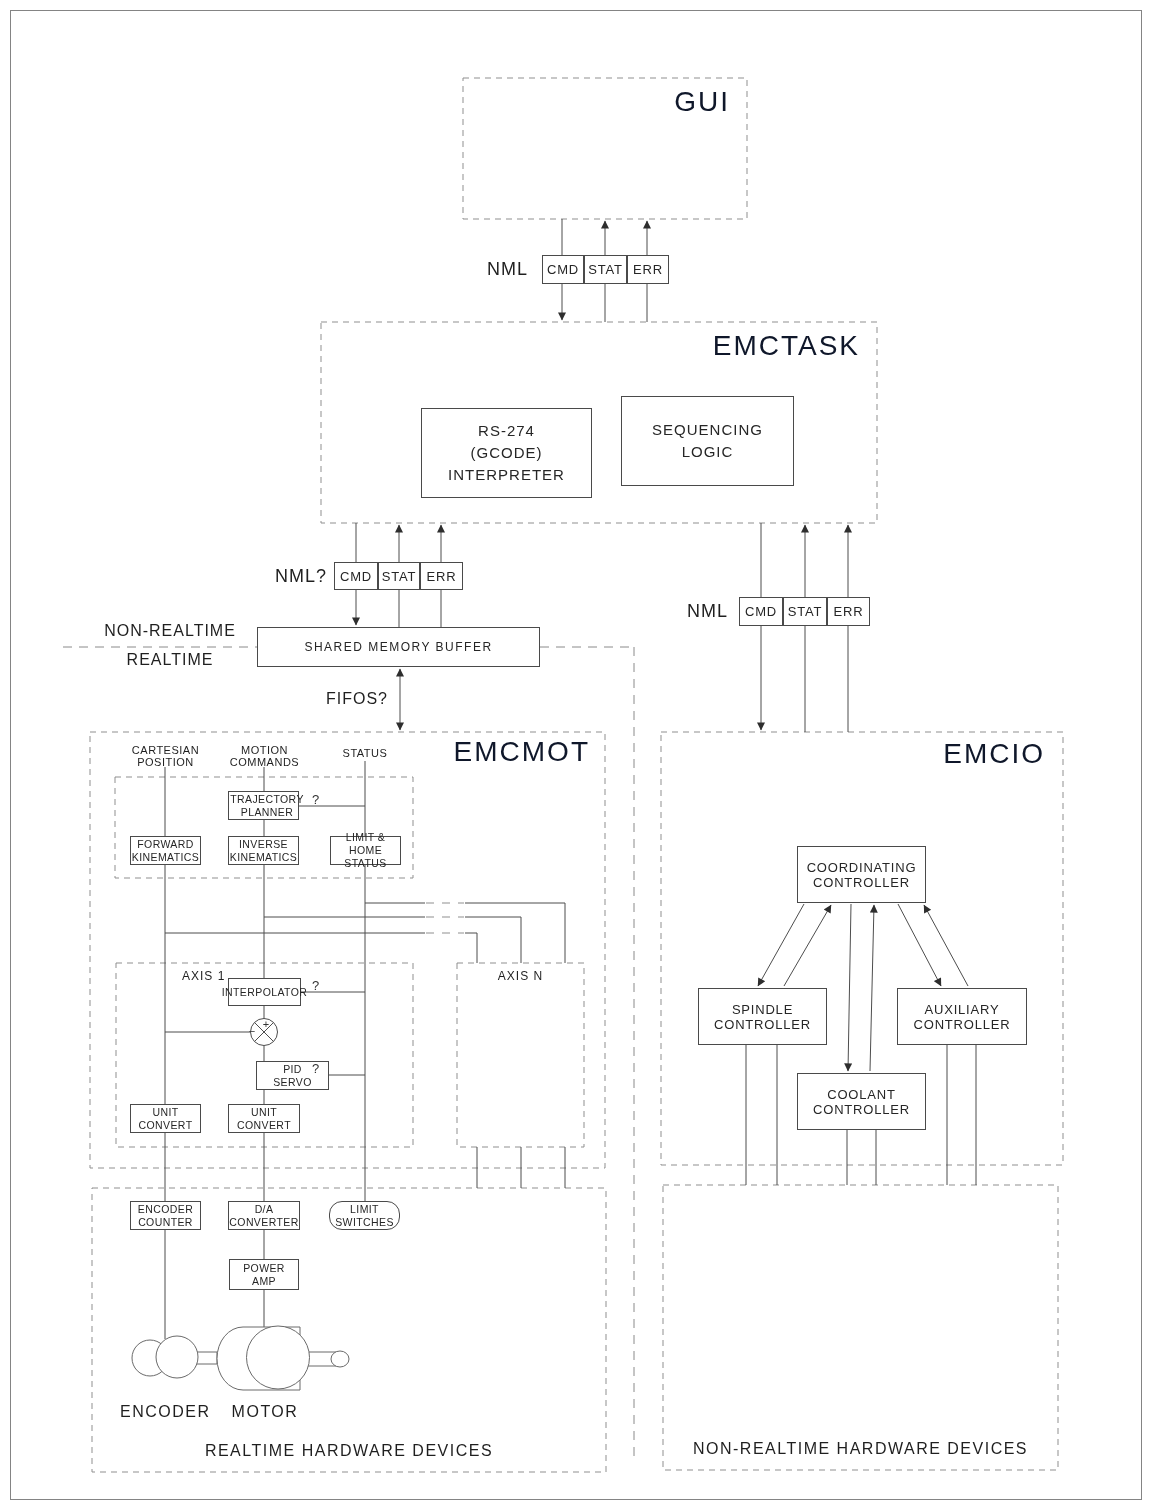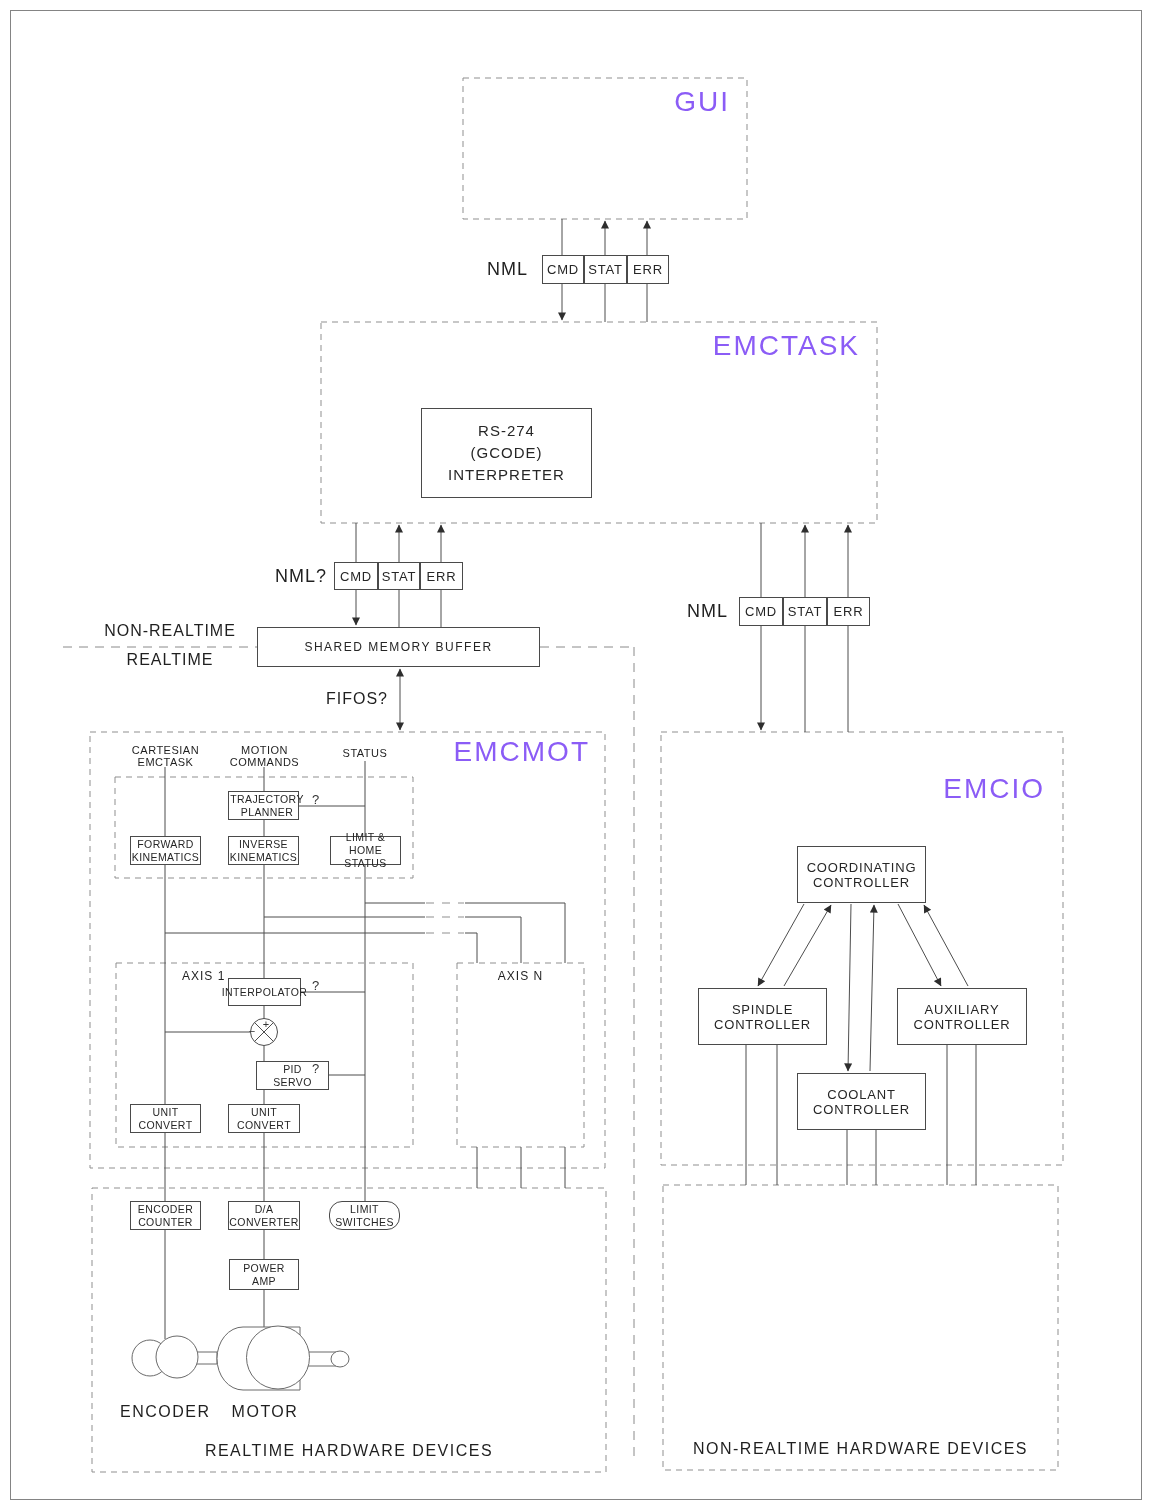--- a/index.html
+++ b/index.html
@@ -9,21 +9,21 @@
                border:1px solid #848484;}
   svg.layer{position:absolute;left:0;top:0;}
   .sbox{position:absolute;border:1px solid #4a4a4a;background:#fff;display:flex;
         align-items:center;justify-content:center;text-align:center;
         white-space:pre-line;color:#262626;box-sizing:border-box;}
   .t10{font-size:10.5px;line-height:13px;letter-spacing:0.4px;}
   .t13{font-size:13px;line-height:15px;letter-spacing:0.8px;}
   .t16{font-size:15px;line-height:22px;letter-spacing:1px;}
   .t19{font-size:12px;letter-spacing:1.5px;}
   .lbl{position:absolute;white-space:pre-line;color:#1f1f1f;}
-  .title{font-size:28px;letter-spacing:2px;color:#8b5cf6;}
+  .title{font-size:28px;letter-spacing:2px;color:#0f172a;}
   .nml{font-size:18px;letter-spacing:1px;}
   .side{font-size:16px;letter-spacing:1px;}
   .colhead{font-size:11px;line-height:12px;letter-spacing:0.5px;text-align:center;}
   .axis{font-size:12px;letter-spacing:1px;}
   .qm{font-size:13px;color:#333;}
   .hwlabel{font-size:16px;letter-spacing:1.5px;}
   .right{text-align:right;}
   .center{text-align:center;}
 </style>
 </head>
@@ -171,39 +171,41 @@
   <div class="lbl title right" style="left:600px;top:86px;width:130px;">GUI</div>
   <div class="lbl nml right" style="left:468px;top:259px;width:60px;">NML</div>
   <div class="sbox t13" style="left:542px;top:255px;width:42px;height:29px;">CMD</div>
   <div class="sbox t13" style="left:584px;top:255px;width:43px;height:29px;">STAT</div>
   <div class="sbox t13" style="left:627px;top:255px;width:42px;height:29px;">ERR</div>
 
   <div class="lbl title right" style="left:640px;top:330px;width:220px;">EMCTASK</div>
   <div class="sbox t16" style="left:421px;top:408px;width:171px;height:90px;">RS-274
 (GCODE)
 INTERPRETER</div>
+  <div class="sbox t16" style="left:621px;top:396px;width:173px;height:90px;">SEQUENCING
+LOGIC</div>
 
   <div class="lbl nml right" style="left:260px;top:566px;width:67px;">NML?</div>
   <div class="sbox t13" style="left:334px;top:562px;width:44px;height:28px;">CMD</div>
   <div class="sbox t13" style="left:378px;top:562px;width:42px;height:28px;">STAT</div>
   <div class="sbox t13" style="left:420px;top:562px;width:43px;height:28px;">ERR</div>
 
   <div class="lbl nml right" style="left:661px;top:601px;width:67px;">NML</div>
   <div class="sbox t13" style="left:739px;top:597px;width:44px;height:29px;">CMD</div>
   <div class="sbox t13" style="left:783px;top:597px;width:44px;height:29px;">STAT</div>
   <div class="sbox t13" style="left:827px;top:597px;width:43px;height:29px;">ERR</div>
 
   <div class="lbl side center" style="left:95px;top:622px;width:150px;">NON-REALTIME</div>
   <div class="lbl side center" style="left:95px;top:651px;width:150px;">REALTIME</div>
   <div class="sbox t19" style="left:257px;top:627px;width:283px;height:40px;">SHARED MEMORY BUFFER</div>
   <div class="lbl side right" style="left:318px;top:690px;width:70px;">FIFOS?</div>
 
   <div class="lbl title right" style="left:430px;top:736px;width:160px;">EMCMOT</div>
   <div class="lbl colhead" style="left:118px;top:744px;width:95px;">CARTESIAN
-EMCTASK</div>
+POSITION</div>
   <div class="lbl colhead" style="left:217px;top:744px;width:95px;">MOTION
 COMMANDS</div>
   <div class="lbl colhead" style="left:330px;top:747px;width:70px;">STATUS</div>
 
   <div class="sbox t10" style="left:228px;top:791px;width:71px;height:29px;padding-left:7px;">TRAJECTORY
 PLANNER</div>
   <div class="lbl qm" style="left:312px;top:792px;">?</div>
   <div class="sbox t10" style="left:130px;top:836px;width:71px;height:29px;">FORWARD
 KINEMATICS</div>
   <div class="sbox t10" style="left:228px;top:836px;width:71px;height:29px;">INVERSE
@@ -228,21 +230,21 @@
   <div class="sbox t10" style="left:228px;top:1201px;width:72px;height:29px;">D/A
 CONVERTER</div>
   <div class="sbox t10" style="left:329px;top:1201px;width:71px;height:29px;border-radius:13px;">LIMIT
 SWITCHES</div>
   <div class="sbox t10" style="left:229px;top:1259px;width:70px;height:31px;">POWER
 AMP</div>
   <div class="lbl hwlabel center" style="left:120px;top:1403px;width:90px;">ENCODER</div>
   <div class="lbl hwlabel center" style="left:225px;top:1403px;width:80px;">MOTOR</div>
   <div class="lbl hwlabel center" style="left:92px;top:1442px;width:514px;">REALTIME HARDWARE DEVICES</div>
 
-  <div class="lbl title right" style="left:880px;top:738px;width:165px;margin-top:35px;">EMCIO</div>
+  <div class="lbl title right" style="left:880px;top:738px;width:165px;">EMCIO</div>
   <div class="sbox t13" style="left:797px;top:846px;width:129px;height:57px;">COORDINATING
 CONTROLLER</div>
   <div class="sbox t13" style="left:698px;top:988px;width:129px;height:57px;">SPINDLE
 CONTROLLER</div>
   <div class="sbox t13" style="left:897px;top:988px;width:130px;height:57px;">AUXILIARY
 CONTROLLER</div>
   <div class="sbox t13" style="left:797px;top:1073px;width:129px;height:57px;">COOLANT
 CONTROLLER</div>
 
   <div class="lbl hwlabel center" style="left:663px;top:1440px;width:395px;">NON-REALTIME HARDWARE DEVICES</div>

